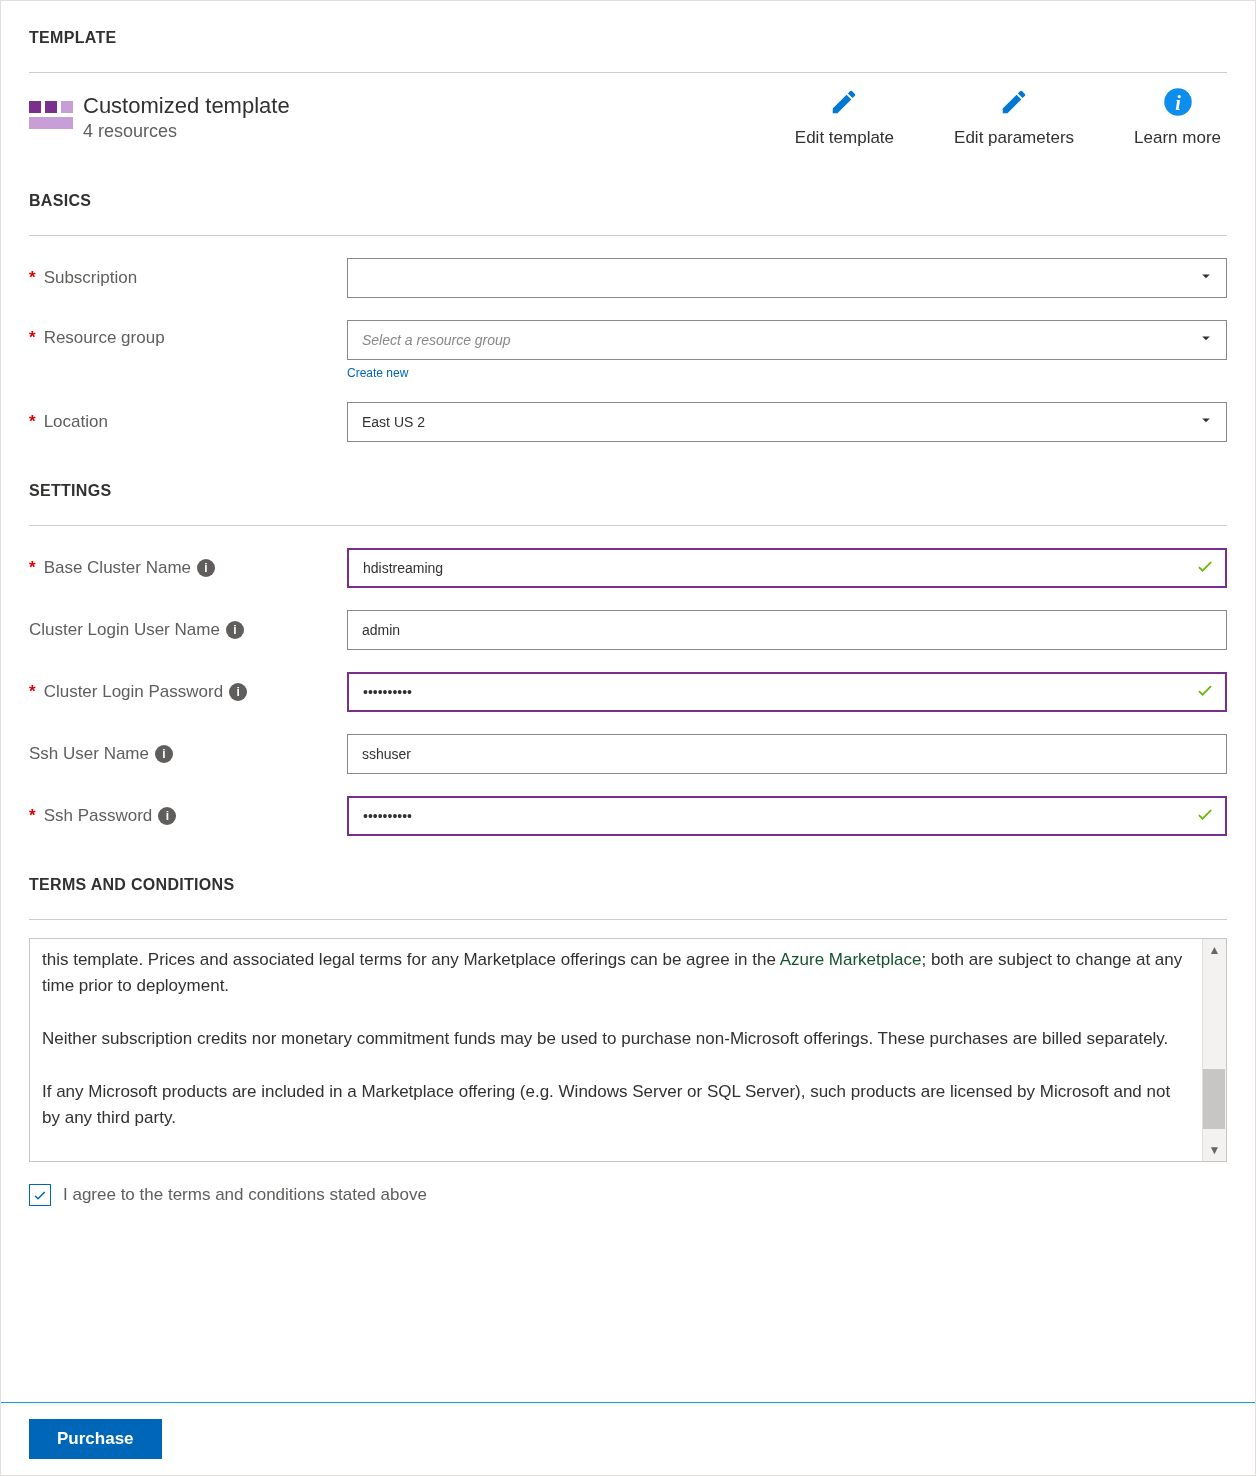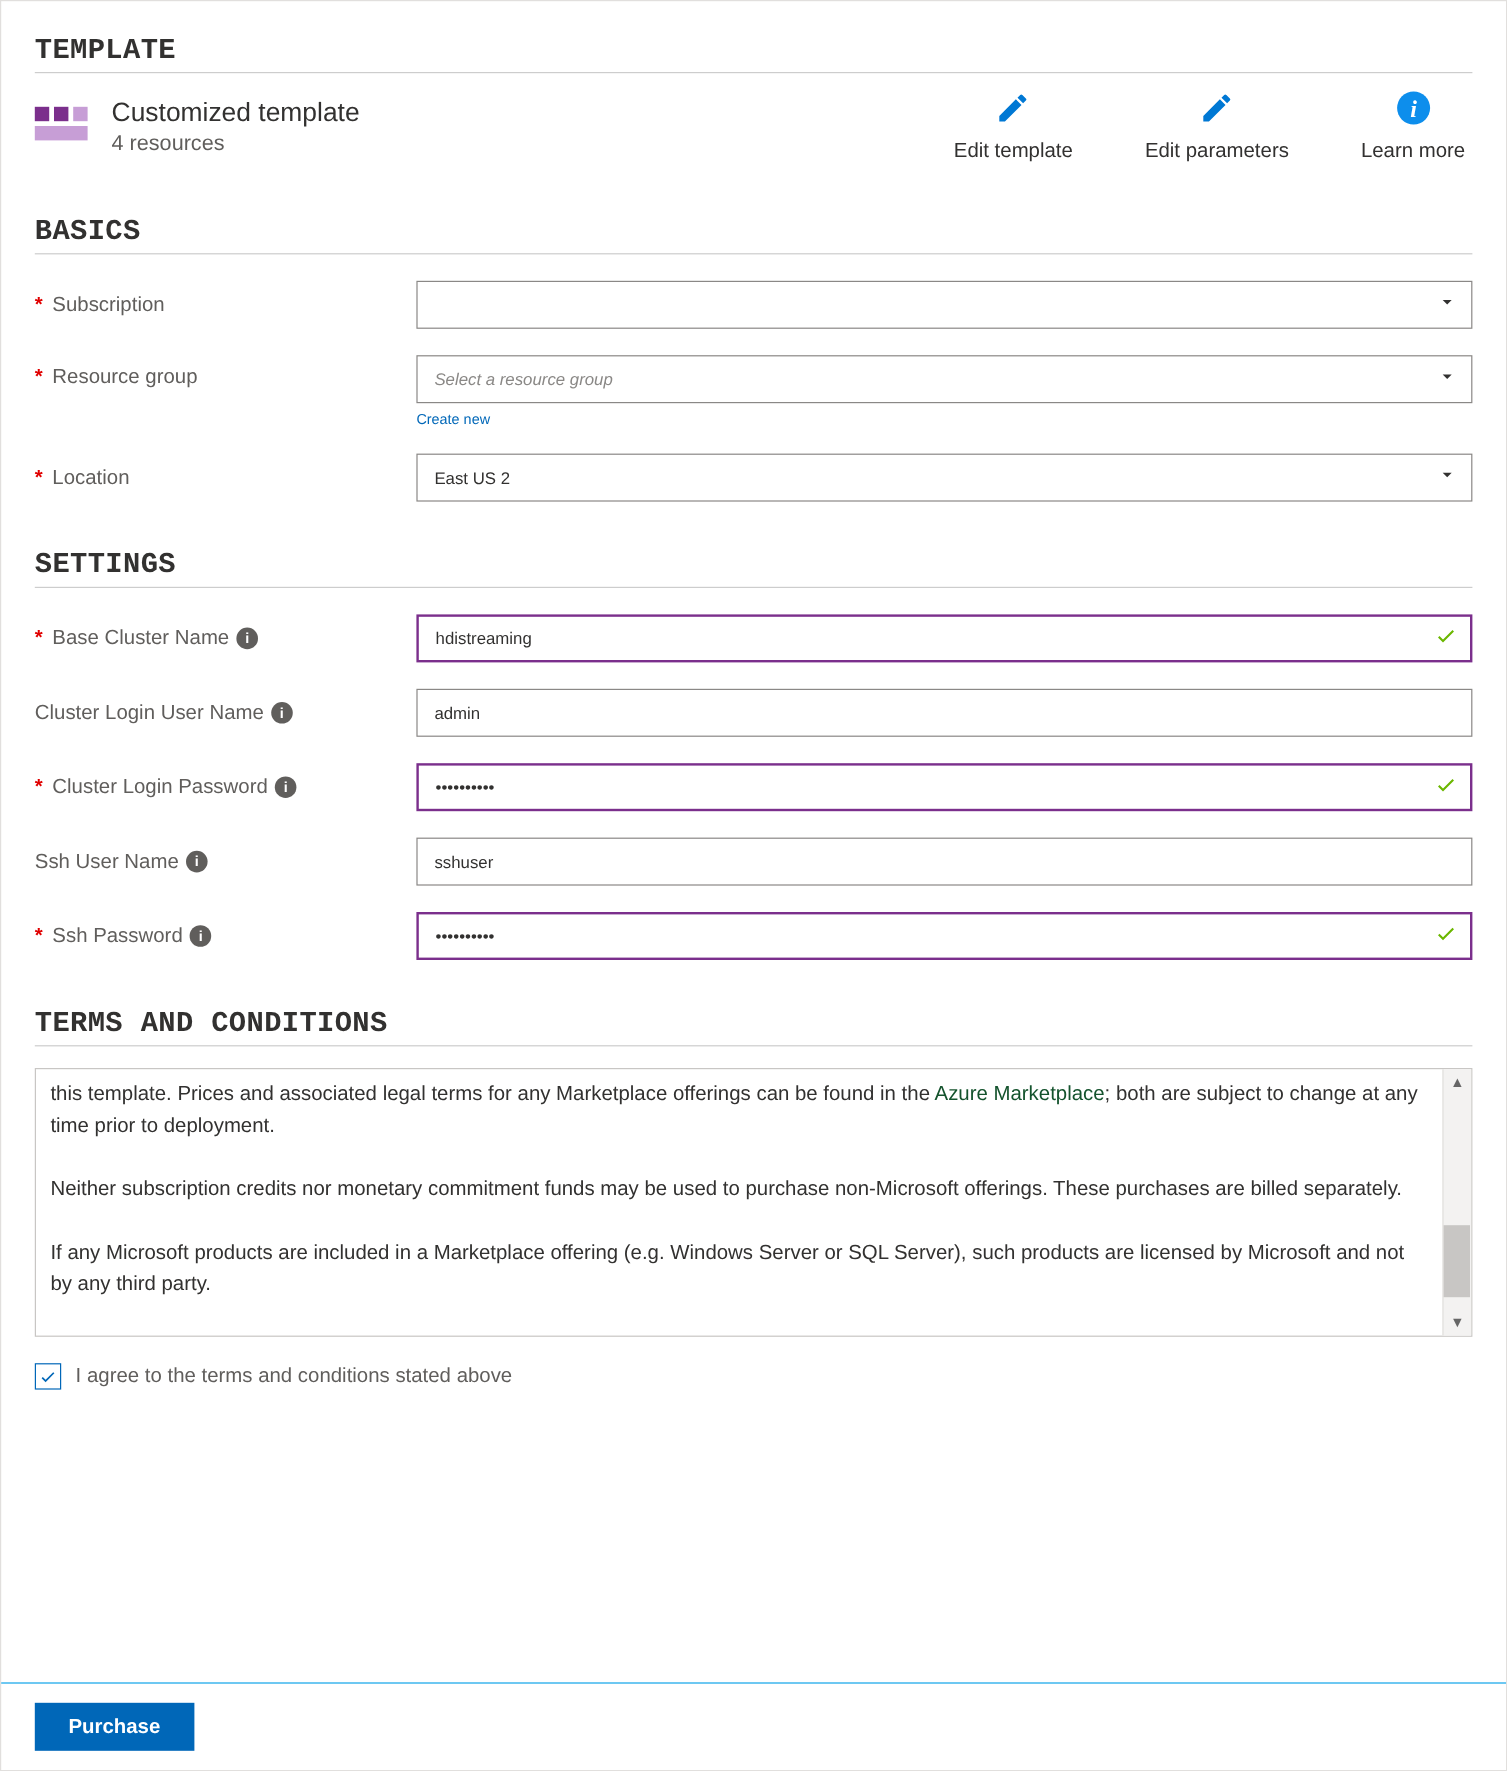--- a/index.html
+++ b/index.html
@@ -12,35 +12,34 @@
   }
   .panel {
     border: 1px solid #e1dfdd;
     width: 1256px;
     min-height: 1476px;
     padding: 28px 28px 22px 28px;
     position: relative;
   }
   .section-title {
     font-weight: 600;
-    font-size: 24px;
+    font-size: 16px;
     letter-spacing: 0.3px;
     border-bottom: 1px solid #cdcdcd;
-    padding-bottom: 4px;
+    padding-bottom: 25px;
     margin-top: 14px;
-    font-family: Liberation Mono, monospace;
   }
   .section-title.first { margin-top: 0; }
   .template-row {
     display: flex;
     align-items: center;
     justify-content: space-between;
     padding: 14px 0 30px 0;
   }
-  .template-left { display: flex; align-items: center; gap: 20px; }
+  .template-left { display: flex; align-items: center; gap: 10px; }
   .tmpl-icon {
     width: 44px; height: 34px; display: flex; flex-direction: column; gap: 4px;
   }
   .tmpl-icon .rowA { display:flex; gap:4px; }
   .tmpl-icon .block { height: 12px; }
   .tmpl-icon .w1 { width: 16px; background:#7b2f8c; }
   .tmpl-icon .w2 { width: 16px; background:#7b2f8c; }
   .tmpl-icon .w3 { width: 16px; background:#c79ed6; }
   .tmpl-icon .rowB .blockB { width: 100%; height: 12px; background:#c79ed6; }
   .tmpl-text .t1 { font-size: 22px; color:#323130; }
@@ -295,21 +294,21 @@
             <path d="M9 16.2l-3.5-3.5L4 14.2 9 19.2 20 8.2l-1.5-1.5z" fill="#6bb700"></path>
           </svg></span>
     </div>
   </div>
 
   <div class="section-gap"></div>
 
   <div class="section-title">TERMS AND CONDITIONS</div>
   <div class="terms-box">
     <div class="terms-content">
-      <span>this template.  Prices and associated legal terms for any Marketplace offerings can be found in the </span><a>Azure Marketplace</a><span>; both are subject to change at any time prior to deployment.</span>
+      <span>this template.  Prices and associated legal terms for any Marketplace offerings can be agree in the </span><a>Azure Marketplace</a><span>; both are subject to change at any time prior to deployment.</span>
       <br><br>
       <span>Neither subscription credits nor monetary commitment funds may be used to purchase non-Microsoft offerings. These purchases are billed separately.</span>
       <br><br>
       <span>If any Microsoft products are included in a Marketplace offering (e.g. Windows Server or SQL Server), such products are licensed by Microsoft and not by any third party.</span>
     </div>
     <div class="terms-scroll">
       <span class="scroll-btn">▲</span>
       <span class="scroll-btn">▼</span>
     </div>
     <div class="scroll-thumb"></div>

